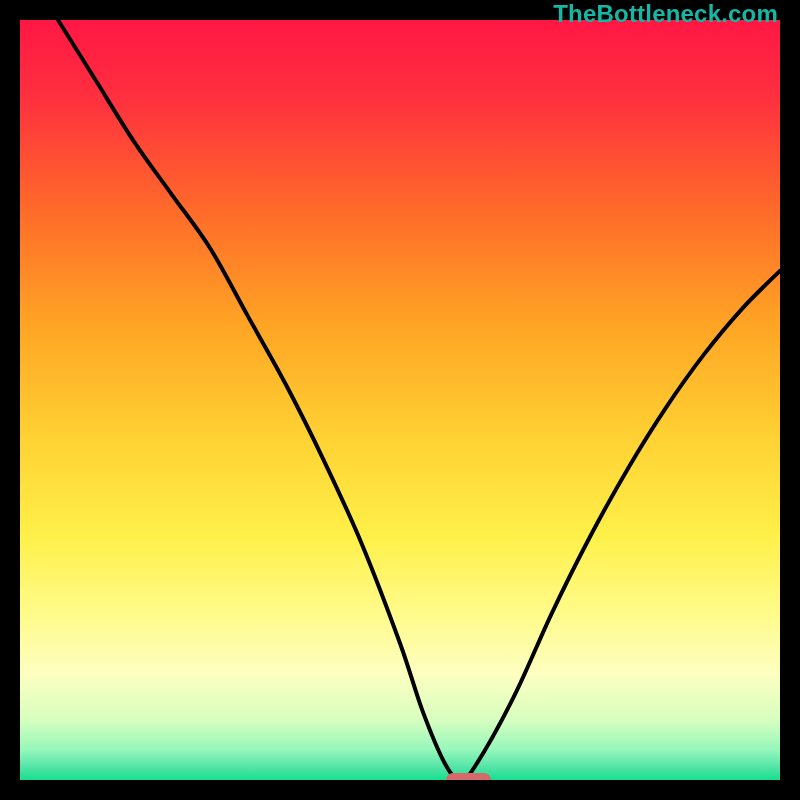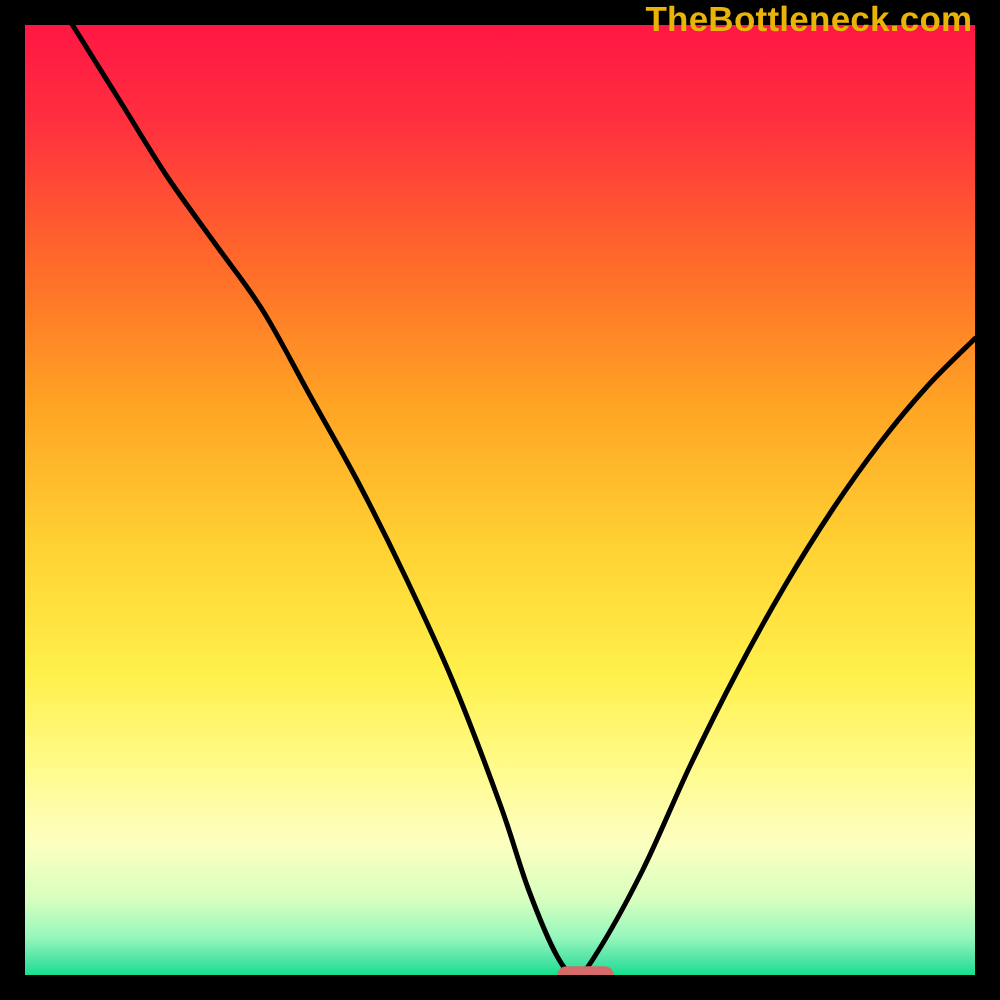--- a/index.html
+++ b/index.html
@@ -21,23 +21,23 @@
   .gradient-bg {
     position: absolute;
     left: 0; top: 0;
     width: 100%; height: 100%;
   }
   .watermark {
     position: absolute;
     top: 0px;
     right: 22px;
     font-family: Arial, Helvetica, sans-serif;
-    font-size: 28px;
+    font-size: 24px;
     font-weight: 600;
-    color: #eab308;
+    color: #14b8a6;
     letter-spacing: 0.2px;
   }
   svg.curve {
     position: absolute;
     left: 0; top: 0;
     width: 100%; height: 100%;
   }
   .marker {
     position: absolute;
     height: 14px;

